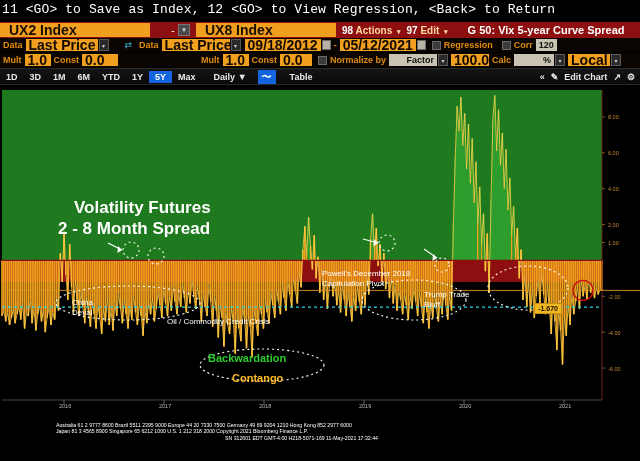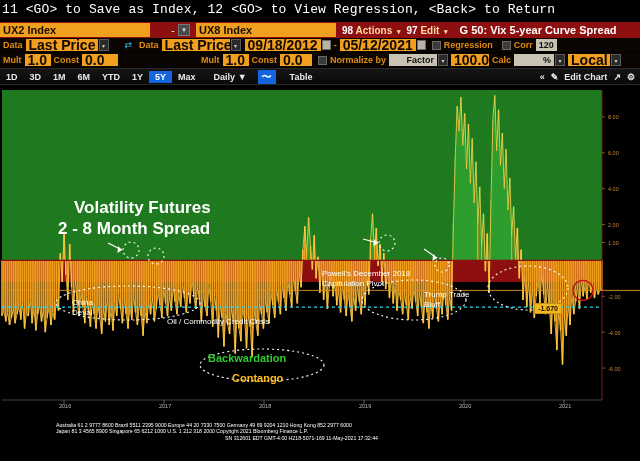--- a/index.html
+++ b/index.html
@@ -16,41 +16,41 @@
     color: #ffffff; font-size: 13px; font-family: "Liberation Mono", monospace;
     letter-spacing: 0.1px; white-space: nowrap; padding-left: 2px;
   }
 
   
   .redbar {
     position: absolute; left: 0; top: 22px; width: 640px; height: 16px;
     background: #8d0f0f; display: flex; align-items: center;
   }
   .amber-field {
-    background: #f0a01e; color: #1a0d00; font-size: 11px; font-weight: bold;
-    height: 14px; line-height: 14px; padding: 0 3px; white-space: nowrap;
+    background: #f0a01e; color: #1a0d00; font-size: 14px; font-weight: bold;
+    height: 14px; line-height: 14px; padding: 0 9px; white-space: nowrap;
     overflow: hidden;
   }
   .redbar .sec1 { width: 150px; }
   .redbar .gapsmall { width: 18px; }
   .dash-lbl { color: #fff; font-size: 10px; width: 10px; text-align: center; }
   .minibox {
     width: 12px; height: 12px; background: #4a4a4a; border: 1px solid #777;
     display: flex; align-items: center; justify-content: center;
     color: #ddd; font-size: 7px;
   }
   .redbar .sec2 { width: 140px; margin-left: 6px; }
   .redbar .act {
     color: #ffd9a0; font-size: 10px; font-weight: bold; margin-left: 6px;
     white-space: nowrap;
   }
   .redbar .num { color: #ffffff; }
   .redbar .caret { font-size: 7px; color: #ffdca8; margin-left: 2px; }
   .redbar .title-right {
-    color: #ffffff; font-size: 11px; font-weight: bold; margin-left: 12px;
+    color: #ffffff; font-size: 11px; font-weight: bold; margin-left: 20px;
     white-space: nowrap;
   }
 
   
   .setrow {
     position: absolute; left: 0; width: 640px; height: 14px;
     background: #0a0500; display: flex; align-items: center;
     font-size: 9px; color: #e08c10; white-space: nowrap;
   }
   .setrow.r1 { top: 38px; }

